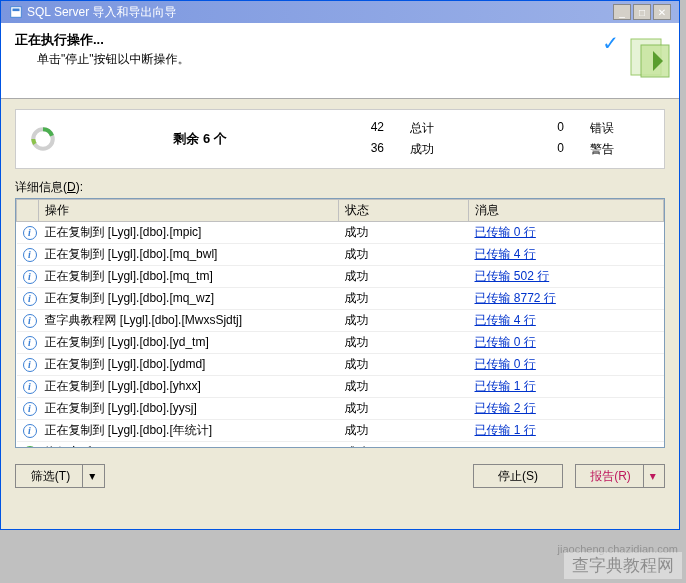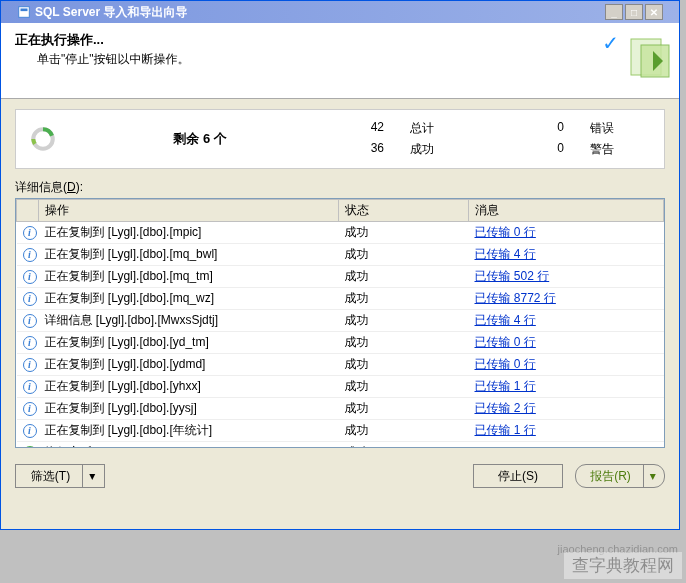--- a/index.html
+++ b/index.html
@@ -1,20 +1,20 @@
 <!DOCTYPE html>
 <html><head>
 <meta charset="utf-8">
 <style>
 * { margin: 0; padding: 0; box-sizing: border-box; font-family: "Microsoft YaHei", SimSun, Arial, sans-serif; }
 body { background: #c0c0c0; width: 686px; height: 583px; overflow: hidden; position: relative; }
 
 .window { width: 680px; height: 530px; background: #ece9d8; border: 1px solid #0054e3; position: relative; }
 
-.titlebar { height: 22px; background: linear-gradient(to right, #7a96df, #9db2e8); display: flex; align-items: center; padding: 0 16px; color: #fff; font-size: 12px; font-weight: bold; }
+.titlebar { height: 22px; background: linear-gradient(to right, #7a96df, #9db2e8); display: flex; align-items: center; padding: 0 8px; color: #fff; font-size: 12px; font-weight: normal; }
 .titlebar-icon { width: 14px; height: 14px; margin-right: 4px; }
 .titlebar-text { flex: 1; }
 .win-btns { display: flex; gap: 2px; }
 .win-btn { width: 18px; height: 16px; background: #d4d0c8; border: 1px solid #888; display: flex; align-items: center; justify-content: center; font-size: 10px; font-family: Arial; cursor: pointer; }
 
 .header-area { background: #fff; border-bottom: 1px solid #aaa; padding: 8px 14px 30px 14px; position: relative; }
 .header-title { font-size: 13px; font-weight: bold; }
 .header-sub { font-size: 12px; margin-left: 22px; margin-top: 2px; }
 .header-check { position: absolute; right: 60px; top: 8px; color: #1e90ff; font-size: 20px; }
 .header-graphic { position: absolute; right: 6px; top: 8px; width: 50px; height: 50px; }
@@ -36,21 +36,21 @@
 .col-op { width: 300px; margin-left: 32px; }
 .col-status { width: 130px; }
 .col-msg { }
 .icon-cell { text-align: center; }
 .info-icon { display: inline-block; width: 14px; height: 14px; border-radius: 50%; border: 1px solid #3c80d4; color: #3c80d4; font-size: 10px; line-height: 12px; font-weight: bold; font-style: italic; font-family: Georgia, serif; }
 .success-icon { display: inline-block; width: 14px; height: 14px; border-radius: 50%; background: #4caf50; color: #fff; font-size: 10px; line-height: 14px; }
 .msg-link { color: #0033cc; text-decoration: underline; cursor: pointer; text-align: right; }
 
 .btn-row { display: flex; margin: 16px 14px 0; gap: 12px; }
 .btn { min-width: 90px; height: 24px; background: #ece9d8; border: 1px solid #888; font-size: 12px; display: flex; align-items: center; justify-content: center; cursor: pointer; }
-.btn.disabled { color: #4d7c0f; border-radius: 11px; }
+.btn.disabled { color: #be185d; }
 .btn.combo { padding: 0; }
 .btn.combo .main { padding: 0 12px; border-right: 1px solid #888; height: 100%; display: flex; align-items: center; }
 .btn.combo .drop { width: 18px; display: flex; align-items: center; justify-content: center; }
 .spacer { flex: 1; }
 
 .watermark { position: absolute; right: 4px; bottom: 4px; font-size: 17px; color: rgba(0,0,0,0.35); background: rgba(255,255,255,0.4); padding: 2px 8px; }
 .watermark-sub { position: absolute; right: 8px; bottom: 28px; font-size: 11px; color: rgba(0,0,0,0.25); }
 </style>
 </head>
 <body>
@@ -134,21 +134,21 @@
             <td><span class="msg-link">已传输 502 行</span></td>
           </tr>
           <tr>
             <td class="icon-cell"><span class="info-icon">i</span></td>
             <td>正在复制到 [Lygl].[dbo].[mq_wz]</td>
             <td>成功</td>
             <td><span class="msg-link">已传输 8772 行</span></td>
           </tr>
           <tr>
             <td class="icon-cell"><span class="info-icon">i</span></td>
-            <td>详细信息 [Lygl].[dbo].[MwxsSjdtj]</td>
+            <td>查字典教程网 [Lygl].[dbo].[MwxsSjdtj]</td>
             <td>成功</td>
             <td><span class="msg-link">已传输 4 行</span></td>
           </tr>
           <tr>
             <td class="icon-cell"><span class="info-icon">i</span></td>
             <td>正在复制到 [Lygl].[dbo].[yd_tm]</td>
             <td>成功</td>
             <td><span class="msg-link">已传输 0 行</span></td>
           </tr>
           <tr>

